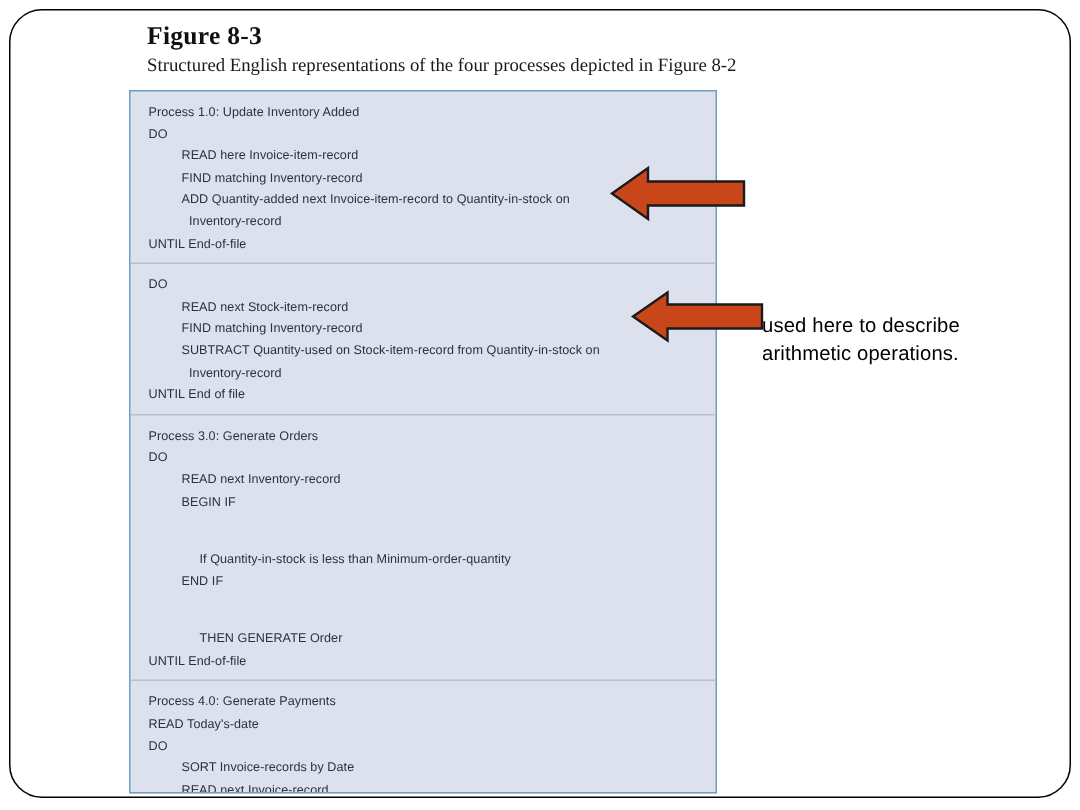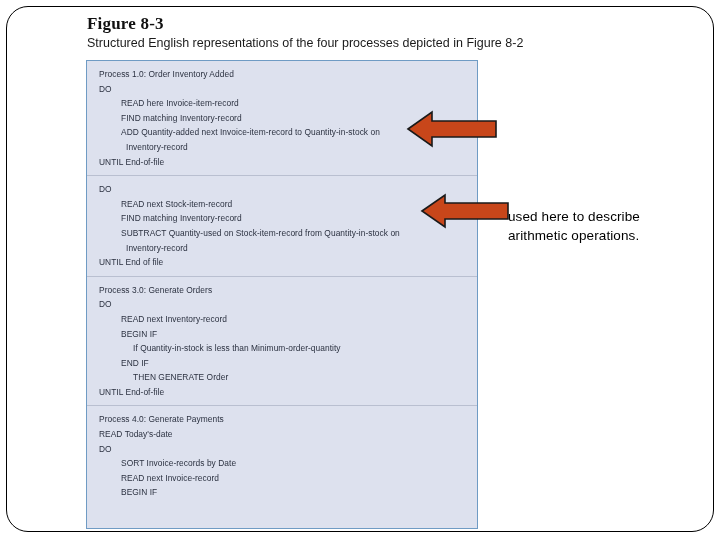--- a/index.html
+++ b/index.html
@@ -33,35 +33,35 @@
     border: 1px solid #000000;
     border-radius: 22px;
     box-sizing: border-box;
     background: transparent;
     pointer-events: none;
   }
 
   
   #figure-caption {
     position: absolute;
-    left: 87px;
+    left: 98px;
     top: 14px;
     width: 560px;
   }
   #figure-title {
     font-family: "Liberation Serif", serif;
     font-weight: bold;
     font-size: 17px;
     color: #111111;
     letter-spacing: 0.2px;
     line-height: 20px;
     white-space: nowrap;
   }
   #figure-subtitle {
-    font-family: Liberation Sans, sans-serif;
+    font-family: Liberation Serif, serif;
     font-size: 12.5px;
     color: #1a1a1a;
     line-height: 16px;
     margin-top: 1px;
     white-space: nowrap;
   }
 
   
   #figure-panel {
     position: absolute;
@@ -87,21 +87,21 @@
   .code-line {
     font-family: "Liberation Sans", sans-serif;
     font-size: 8.4px;
     line-height: 14.6px;
     color: #2b3140;
     white-space: nowrap;
     letter-spacing: 0.05px;
   }
   .code-line.lvl0 { padding-left: 0px; }
   .code-line.lvl1 { padding-left: 22px; }
-  .code-line.lvl2 { padding-left: 34px; }
+  .code-line.lvl2 { padding-left: 34px; margin-top: 24px; }
   .code-line.cont { padding-left: 27px; }
 
   
   .callout-arrow {
     position: absolute;
   }
 
   
   #annotation {
     position: absolute;
@@ -126,21 +126,21 @@
   <div id="slide-frame"></div>
 
   <div id="figure-caption">
     <div id="figure-title">Figure 8-3</div>
     <div id="figure-subtitle">Structured English representations of the four processes depicted in Figure 8-2</div>
   </div>
 
   <div id="figure-panel">
 
     <div class="process-block">
-      <div class="code-line lvl0">Process 1.0: Order Inventory Added</div>
+      <div class="code-line lvl0">Process 1.0: Update Inventory Added</div>
       <div class="code-line lvl0">DO</div>
       <div class="code-line lvl1">READ here Invoice-item-record</div>
       <div class="code-line lvl1">FIND matching Inventory-record</div>
       <div class="code-line lvl1">ADD Quantity-added next Invoice-item-record to Quantity-in-stock on</div>
       <div class="code-line cont">Inventory-record</div>
       <div class="code-line lvl0">UNTIL End-of-file</div>
     </div>
 
     <div class="process-block">
       <div class="code-line lvl0">DO</div>

